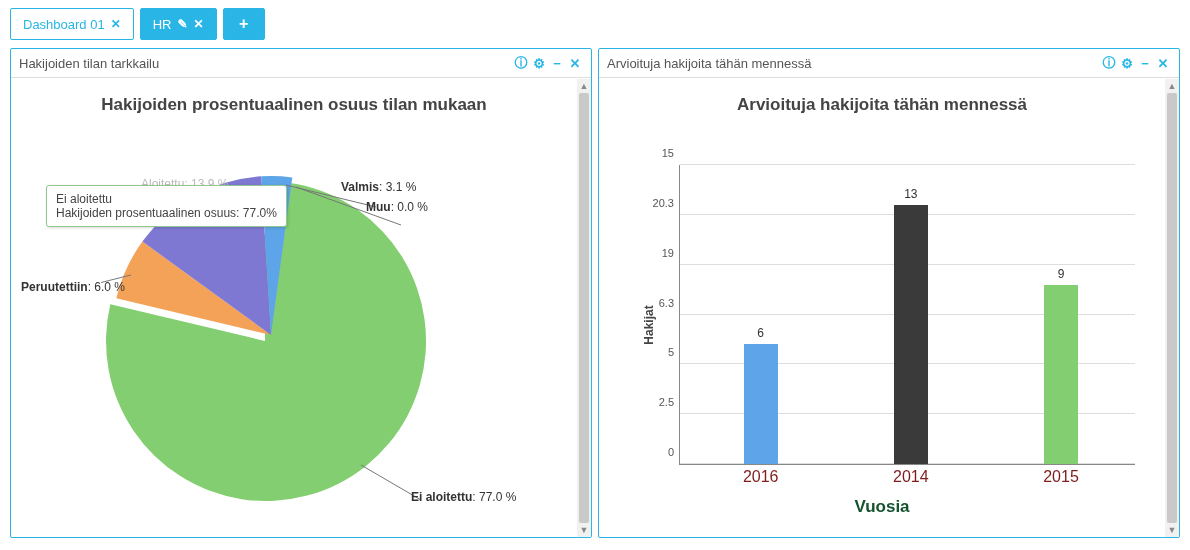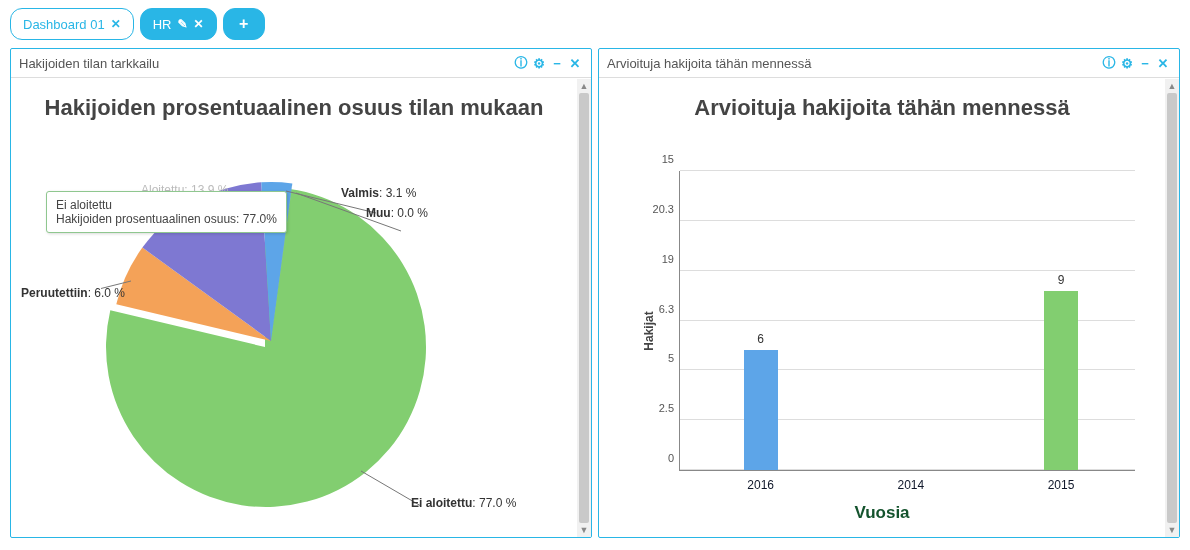--- a/index.html
+++ b/index.html
@@ -1,48 +1,48 @@
 <!DOCTYPE html>
 <html><head>
 <meta charset="utf-8">
 <style>
   *{box-sizing:border-box;margin:0;padding:0;font-family:Arial,Helvetica,sans-serif}
   body{background:#fff;width:1190px;height:550px;overflow:hidden}
   .tabbar{display:flex;gap:6px;padding:8px 10px}
-  .tab{display:flex;align-items:center;gap:6px;padding:6px 12px;border:1px solid #29b6e6;background:#fff;color:#29b6e6;font-size:13px;cursor:pointer;border-radius:12px}
+  .tab{display:flex;align-items:center;gap:6px;padding:6px 12px;border:1px solid #29b6e6;background:#fff;color:#29b6e6;font-size:13px;cursor:pointer;border-radius:2px}
   .tab.active{background:#29b6e6;color:#fff}
   .tab.add{width:42px;justify-content:center;font-size:16px;font-weight:bold}
   .tab .ic{font-size:12px;font-weight:bold}
   .panels{display:flex;gap:6px;padding:0 10px}
   .panel{flex:1;border:1px solid #29b6e6;border-radius:2px;background:#fff;height:490px;position:relative;overflow:hidden}
   .panel-hdr{display:flex;align-items:center;justify-content:space-between;padding:6px 8px;border-bottom:1px solid #ddd;font-size:13px;color:#555}
   .panel-hdr-icons{display:flex;gap:2px;color:#29b6e6}
   .panel-hdr-icons span{display:inline-flex;width:16px;height:16px;align-items:center;justify-content:center;cursor:pointer;font-weight:bold}
   .panel-body{position:absolute;top:30px;left:0;right:14px;bottom:0;padding:10px}
   .scrollbar{position:absolute;right:0;top:30px;bottom:0;width:14px;background:#f1f1f1}
   .scrollbar .up,.scrollbar .dn{height:14px;display:flex;align-items:center;justify-content:center;color:#888;font-size:9px;position:absolute;left:0;right:0}
   .scrollbar .up{top:0}.scrollbar .dn{bottom:0}
   .scrollbar .thumb{position:absolute;left:2px;right:2px;top:14px;bottom:14px;background:#c9c9c9;border-radius:2px}
-  .chart-title{font-size:22px;font-weight:600;color:#444;text-align:center;margin:6px 0 10px}
+  .chart-title{font-size:17px;font-weight:600;color:#444;text-align:center;margin:6px 0 10px}
   
   .pie-wrap{position:relative;width:100%;height:400px}
   .pie{position:absolute;left:80px;top:40px}
   .pie-label{position:absolute;font-size:12px;color:#333}
   .pie-label b{font-weight:bold}
   .pie-lbl-faded{color:#bbb}
   .tooltip{position:absolute;left:25px;top:60px;background:#fff;border:1px solid #8fc78f;border-radius:3px;padding:6px 9px;font-size:12px;color:#444;box-shadow:1px 1px 3px rgba(0,0,0,.15);z-index:5}
   .tooltip .val{font-weight:normal}
   
   .bar-wrap{position:relative;width:100%;height:400px}
   .bar-plot{position:absolute;left:70px;right:20px;top:40px;bottom:60px;border-left:1px solid #888;border-bottom:1px solid #888}
   .grid-h{position:absolute;left:0;right:0;height:0;border-top:1px solid #ddd}
   .ytick{position:absolute;left:-40px;width:34px;text-align:right;font-size:11px;color:#555;transform:translateY(-50%)}
   .bar{position:absolute;bottom:0;width:34px}
   .bar-val{position:absolute;width:34px;text-align:center;font-size:12px;color:#333;top:-18px}
-  .xtick{position:absolute;bottom:-22px;width:60px;text-align:center;font-size:12px;color:#0f172a;transform:translateX(-50%)}
+  .xtick{position:absolute;bottom:-22px;width:60px;text-align:center;font-size:16px;color:#7f1d1d;transform:translateX(-50%)}
   .ylabel{position:absolute;left:20px;top:50%;transform:translateY(-50%) rotate(-90deg);font-size:12px;font-weight:bold;color:#444}
   .xlabel{position:absolute;left:50%;bottom:8px;transform:translateX(-50%);font-size:17px;font-weight:bold;color:#14532d}
 </style>
 </head>
 <body>
 
 <div class="tabbar">
   <div class="tab">
     <span>Dashboard 01</span>
     <span class="ic">✕</span>
@@ -147,20 +147,23 @@
           <div class="grid-h" style="bottom:83.33%"></div>
             <div class="ytick" style="bottom:83.33%">20.3</div>
           <div class="grid-h" style="bottom:100%"></div>
             <div class="ytick" style="bottom:100%">15</div>
 
           <div class="bar" style="left:14%;height:40%;background:#5da5e8">
             <div class="bar-val">6</div>
           </div>
           <div class="xtick" style="left:calc(14% + 17px)">2016</div>
 
+          <div class="bar" style="left:47%;height:86.67%;background:#3a3a3a">
+            <div class="bar-val">13</div>
+          </div>
           <div class="xtick" style="left:calc(47% + 17px)">2014</div>
 
           <div class="bar" style="left:80%;height:60%;background:#82ce70">
             <div class="bar-val">9</div>
           </div>
           <div class="xtick" style="left:calc(80% + 17px)">2015</div>
         </div>
       </div>
     </div>
   </div>

